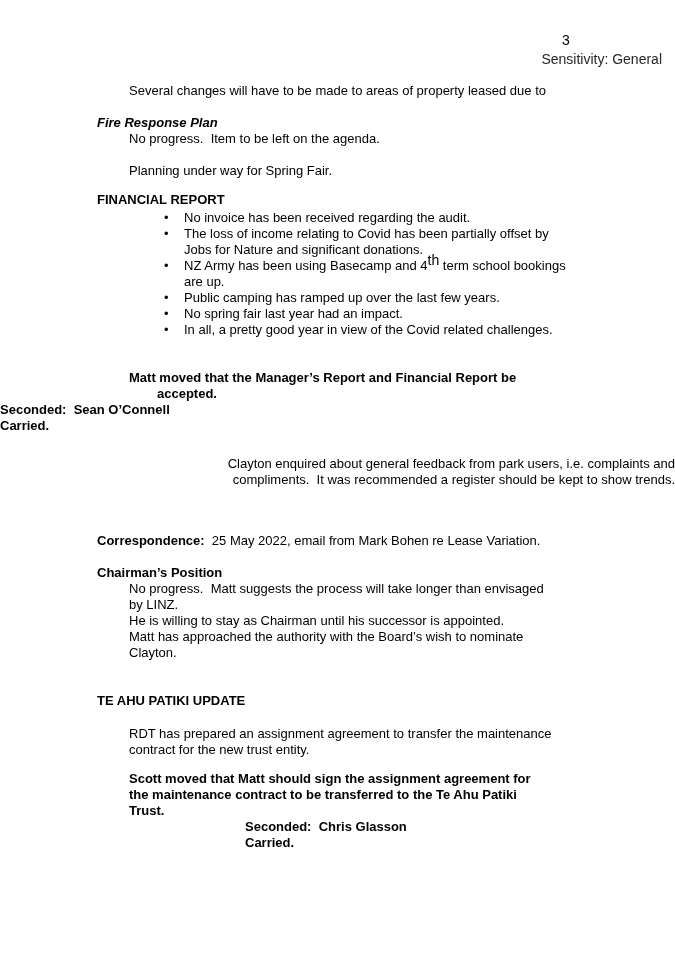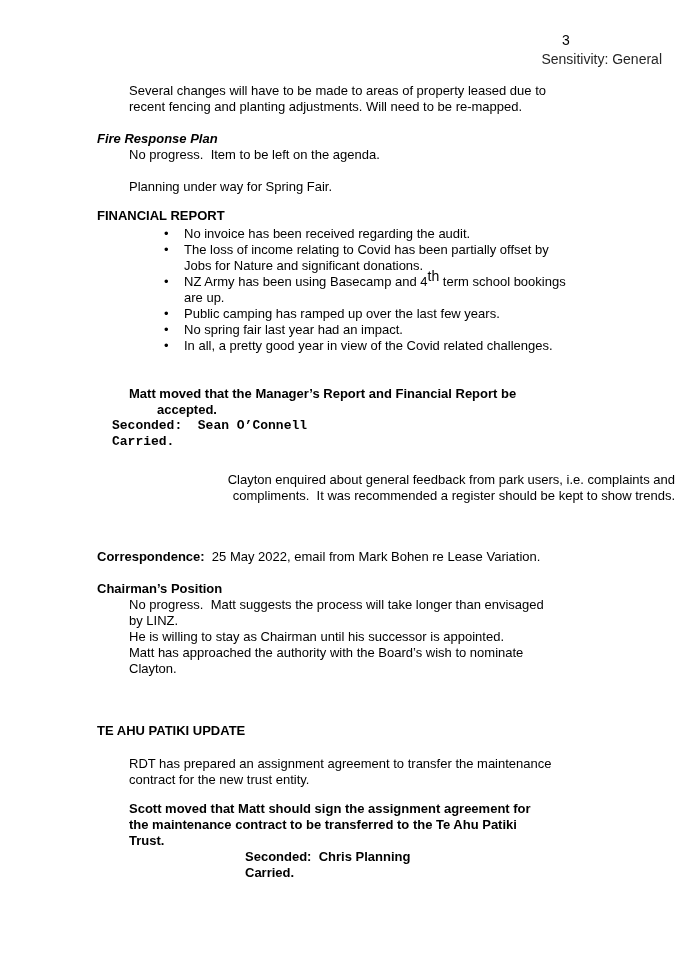--- a/index.html
+++ b/index.html
@@ -21,50 +21,49 @@
   }
   .content{position:absolute;inset:0;display:flow-root;}
   .line{height:16px;line-height:16px;white-space:pre;}
   sup{font-size:14px;line-height:0;}
   .bold{font-weight:bold;}
   .heading .line{font-weight:bold;}
   .motion .line{font-weight:bold;}
   .ind-margin{margin-left:97px;}
   .ind-body{margin-left:129px;}
   .ind-accepted{margin-left:157px;}
-  .ind-second{margin-left:112px;font-family:Liberation Mono, monospace;}
+  .ind-second{}
   .ind-tab{margin-left:245px;}
   .bullet-item{margin-left:148px;padding-left:20px;position:relative;}
   .bullet-item::before{content:"\2022";position:absolute;left:0;top:0;line-height:16px;}
   
   #blk-para-remap{margin-top:83px;}
   #blk-heading-fire{margin-top:16px;font-style:italic;}
   #blk-para-fire{margin-top:0;}
   #blk-para-spring{margin-top:16px;}
   #blk-heading-financial{margin-top:13px;}
   #blk-bullets-financial{margin-top:2px;margin-left:16px;}
   #blk-motion-managers{margin-top:32px;}
   #blk-para-clayton{margin-top:22px;text-align:right;}
   #blk-para-correspondence{margin-top:45px;}
   #blk-heading-chairman{margin-top:16px;}
   #blk-para-chairman{margin-top:0;}
-  #blk-heading-teahu{margin-top:46px;}
+  #blk-heading-teahu{margin-top:32px;}
   #blk-para-rdt{margin-top:17px;}
   #blk-motion-scott{margin-top:13px;}
 </style>
 </head>
 <body>
 
 <div class="page">
   <div class="page-number">3</div>
   <div class="sensitivity">Sensitivity: General</div>
   <div class="content">
       <div class="block para" id="blk-para-remap">
         <div class="line ind-body"><span>Several changes will have to be made to areas of property leased due to</span></div>
-        <div class="line ind-body"><span>recent fencing and planting adjustments. Will need to be re-mapped.</span></div>
       </div>
       <div class="block heading" id="blk-heading-fire">
         <div class="line ind-margin"><span>Fire Response Plan</span></div>
       </div>
       <div class="block para" id="blk-para-fire">
         <div class="line ind-body"><span>No progress.  Item to be left on the agenda.</span></div>
       </div>
       <div class="block para" id="blk-para-spring">
         <div class="line ind-body"><span>Planning under way for Spring Fair.</span></div>
       </div>
@@ -120,17 +119,17 @@
         <div class="line ind-margin"><span>TE AHU PATIKI UPDATE</span></div>
       </div>
       <div class="block para" id="blk-para-rdt">
         <div class="line ind-body"><span>RDT has prepared an assignment agreement to transfer the maintenance</span></div>
         <div class="line ind-body"><span>contract for the new trust entity.</span></div>
       </div>
       <div class="block motion" id="blk-motion-scott">
         <div class="line ind-body"><span>Scott moved that Matt should sign the assignment agreement for</span></div>
         <div class="line ind-body"><span>the maintenance contract to be transferred to the Te Ahu Patiki</span></div>
         <div class="line ind-body"><span>Trust.</span></div>
-        <div class="line ind-tab"><span>Seconded:  Chris Planning</span></div>
+        <div class="line ind-tab"><span>Seconded:  Chris Glasson</span></div>
         <div class="line ind-tab"><span>Carried.</span></div>
       </div>
     </div>
 </div>
 
 </body></html>

